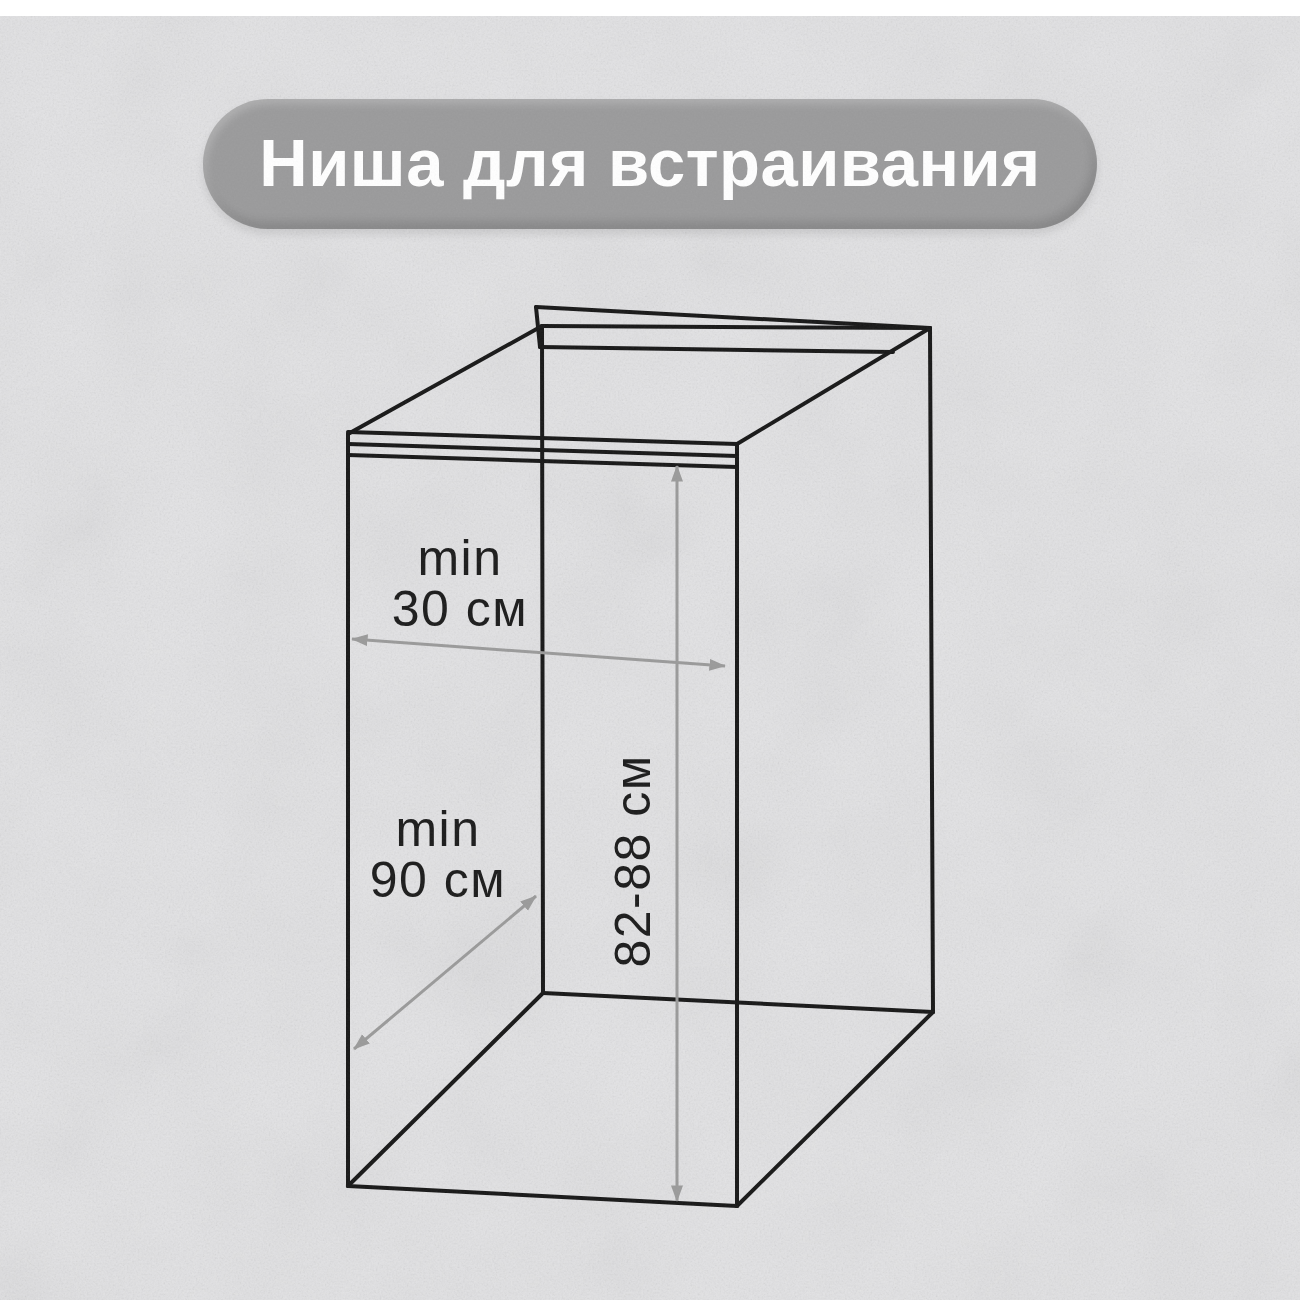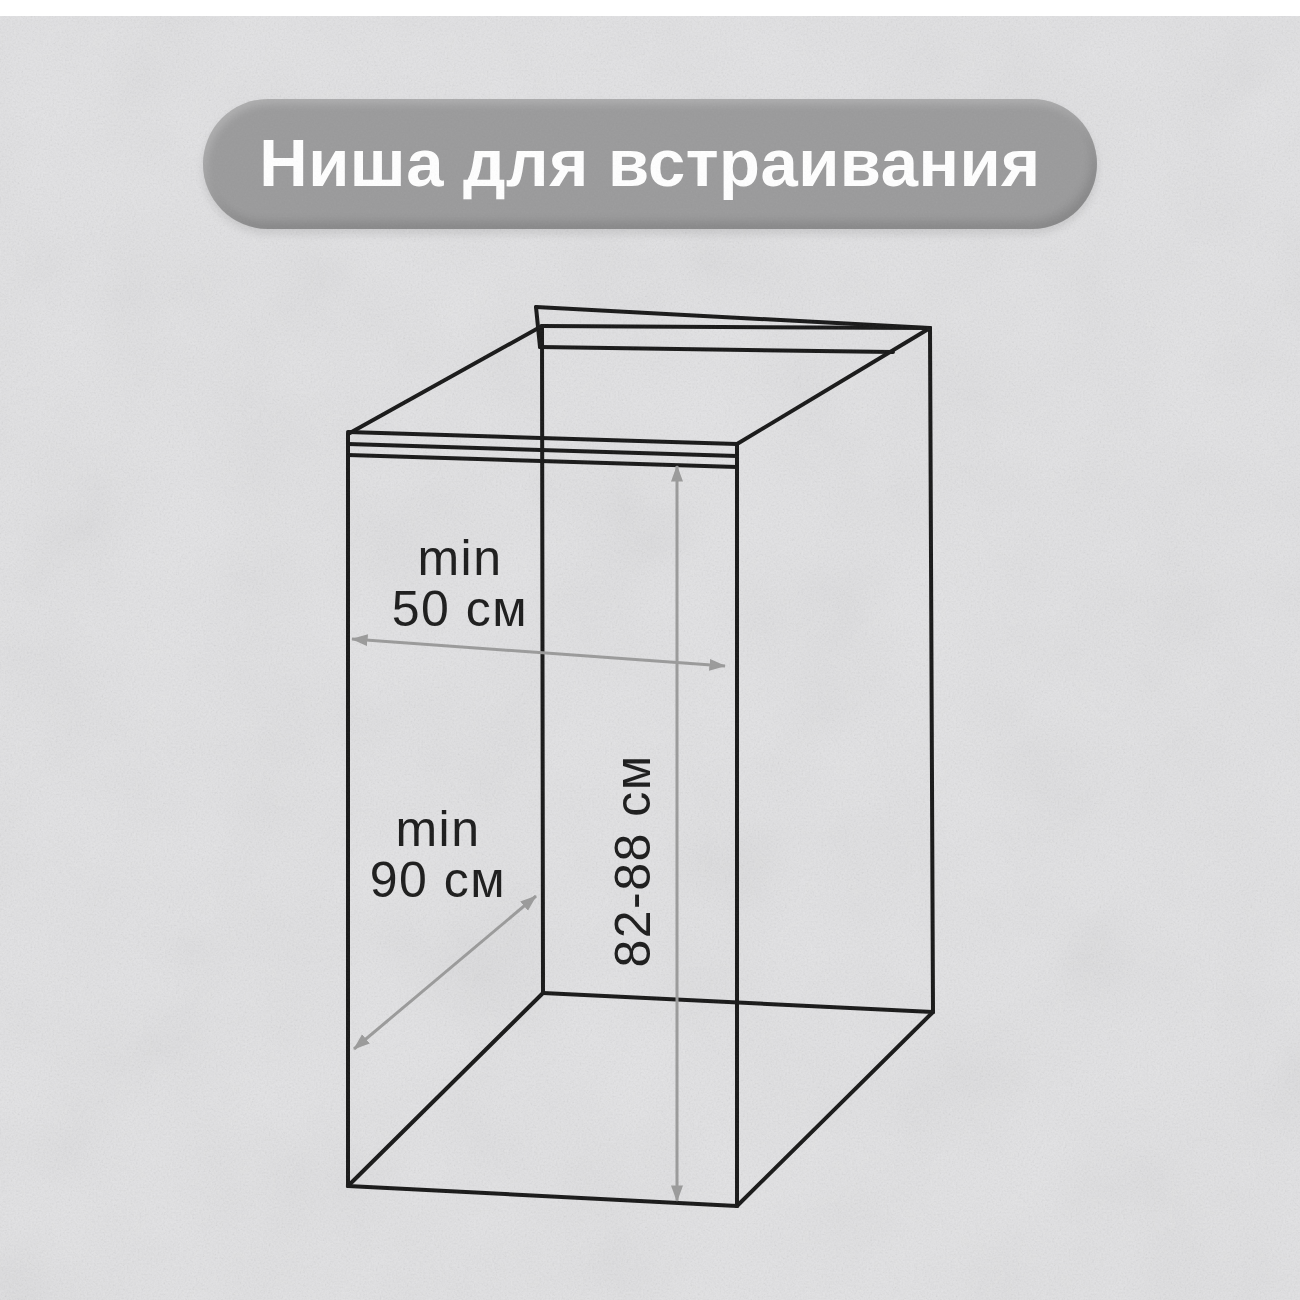--- a/index.html
+++ b/index.html
@@ -148,21 +148,21 @@
 
     <g stroke="#9a9a9a" stroke-width="3" fill="none">
       <line x1="352" y1="623" x2="725" y2="650" marker-start="url(#dimArrow)" marker-end="url(#dimArrow)"></line>
       <line x1="354" y1="1033" x2="536" y2="880" marker-start="url(#dimArrow)" marker-end="url(#dimArrow)"></line>
       <line x1="677" y1="450" x2="677" y2="1185" marker-start="url(#dimArrow)" marker-end="url(#dimArrow)"></line>
     </g>
   </svg>
 
   <div class="dim-label width-label">
     <div>min</div>
-    <div>50 см</div>
+    <div>30 см</div>
   </div>
 
   <div class="dim-label depth-label">
     <div>min</div>
     <div>90 см</div>
   </div>
 
   <div class="dim-label height-label">
     <div>82-88 см</div>
   </div>

